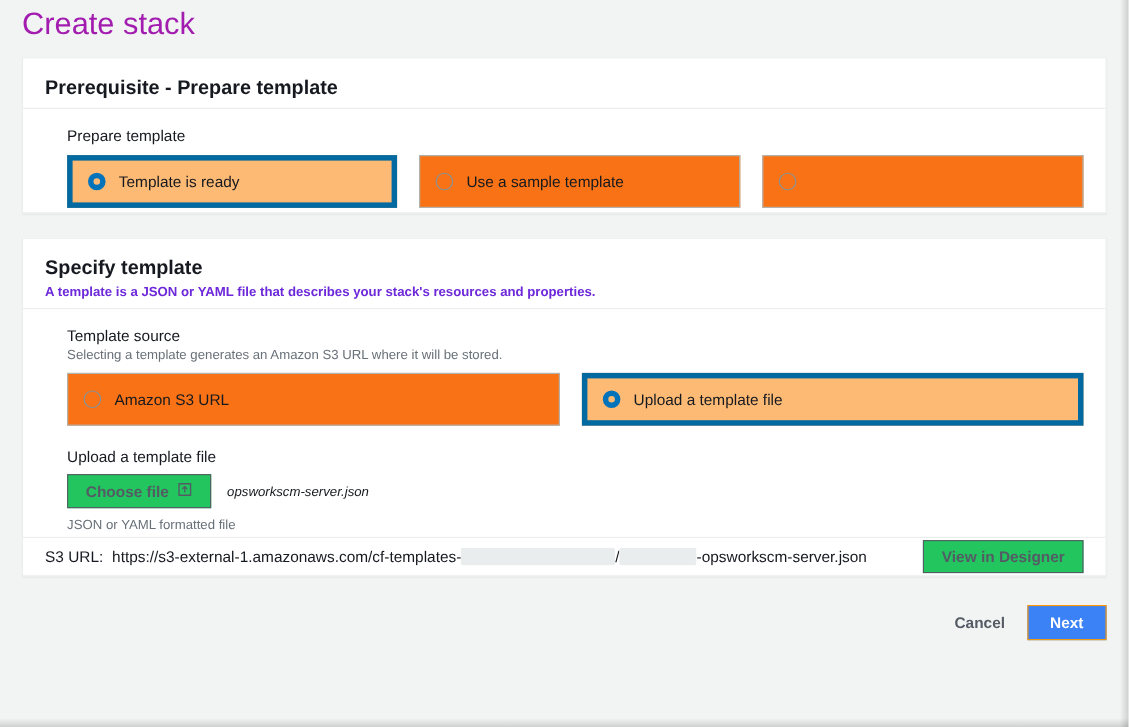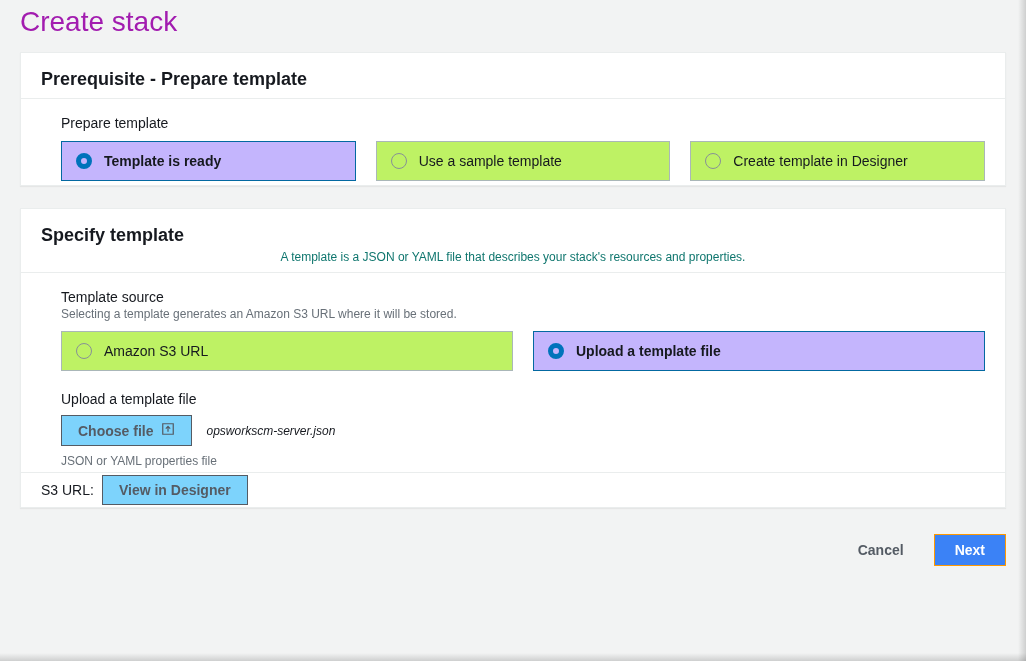--- a/index.html
+++ b/index.html
@@ -29,24 +29,23 @@
       padding: 16px 20px 8px 20px;
       border-bottom: 1px solid #eaeded;
     }
     .panel-header h2 {
       font-size: 18px;
       font-weight: 700;
       color: #16191f;
     }
     .panel-header .sub {
       font-size: 12px;
-      color: #0f766e;
-      font-weight: 400;
+      color: #6d28d9;
+      font-weight: 700;
       margin-top: 4px;
-      text-align: center;
     }
     .panel-body { padding: 16px 20px 4px 20px; margin-left: 20px; }
     .group-label {
       font-size: 14px;
       font-weight: 400;
       color: #16191f;
     }
     .group-desc {
       font-size: 12px;
       color: #687078;
@@ -54,33 +53,32 @@
     }
     .radio-row {
       display: flex;
       gap: 20px;
       margin-top: 10px;
     }
     .radio-card {
       flex: 1;
       min-width: 0;
       border: 1px solid #aab7b8;
-      background: #bef264;
+      background: #f97316;
       padding: 11px 14px;
       display: flex;
       align-items: center;
       gap: 12px;
       cursor: pointer;
       font-size: 14px;
       color: #16191f;
     }
     .radio-card.selected {
-      border: 1px solid #0369a1;
-      background: #c4b5fd;
-      font-weight: bold;
+      border: 5px solid #0369a1;
+      background: #fdba74;
     }
     .radio-dot {
       width: 16px; height: 16px;
       border-radius: 50%;
       border: 1px solid #879196;
       display: inline-flex;
       align-items: center;
       justify-content: center;
       flex: 0 0 auto;
     }
@@ -89,21 +87,21 @@
     }
     .section-spacer { height: 20px; }
     .upload-row {
       display: flex;
       align-items: center;
       gap: 14px;
       margin-top: 8px;
     }
     .btn-outline {
       border: 1px solid #545b64;
-      background: #7dd3fc;
+      background: #22c55e;
       color: #545b64;
       font-weight: 700;
       font-size: 14px;
       padding: 6px 16px;
       cursor: pointer;
       display: inline-flex;
       align-items: center;
       gap: 8px;
     }
     .filename { font-style: italic; font-size: 12px; }
@@ -134,21 +132,21 @@
       background: #eaeded;
       height: 16px;
       border-radius: 2px;
     }
     .redact.a { width: 140px; }
     .redact.b { width: 70px; }
     .footer {
       display: flex;
       justify-content: flex-end;
       align-items: center;
-      gap: 18px;
+      gap: 8px;
       padding: 4px 0 0 0;
     }
     .btn-link {
       background: none;
       border: none;
       color: #545b64;
       font-weight: 700;
       font-size: 14px;
       cursor: pointer;
       padding: 8px 12px;
@@ -196,21 +194,20 @@
         <div class="radio-card selected">
           <span class="radio-dot"></span>
           <span>Template is ready</span>
         </div>
         <div class="radio-card">
           <span class="radio-dot"></span>
           <span>Use a sample template</span>
         </div>
         <div class="radio-card">
           <span class="radio-dot"></span>
-          <span>Create template in Designer</span>
         </div>
       </div>
     </div>
   </div>
 
   <div class="panel">
     <div class="panel-header">
       <h2>Specify template</h2>
       <div class="sub">A template is a JSON or YAML file that describes your stack's resources and properties.</div>
     </div>
@@ -236,25 +233,32 @@
           <span>Choose file</span>
           <span class="upload-icon">
             <svg viewBox="0 0 16 16">
                 <path d="M2 2h12v12H2z" stroke-width="1.4"></path>
                 <path d="M8 11V5M5.5 7.5 8 5l2.5 2.5" stroke-width="1.4"></path>
               </svg>
           </span>
         </button>
         <span class="filename">opsworkscm-server.json</span>
       </div>
-      <div class="hint">JSON or YAML properties file</div>
+      <div class="hint">JSON or YAML formatted file</div>
     </div>
 
     <div class="s3-row">
       <span class="label">S3 URL:</span>
+      <span class="url-wrap">
+        <span>https://s3-external-1.amazonaws.com/cf-templates-</span>
+        <span class="redact a"></span>
+        <span>/</span>
+        <span class="redact b"></span>
+        <span>-opsworkscm-server.json</span>
+      </span>
       <button class="btn-outline">
         <span>View in Designer</span>
       </button>
     </div>
   </div>
 
   <div class="footer">
     <button class="btn-link">Cancel</button>
     <button class="btn-primary">Next</button>
   </div>

